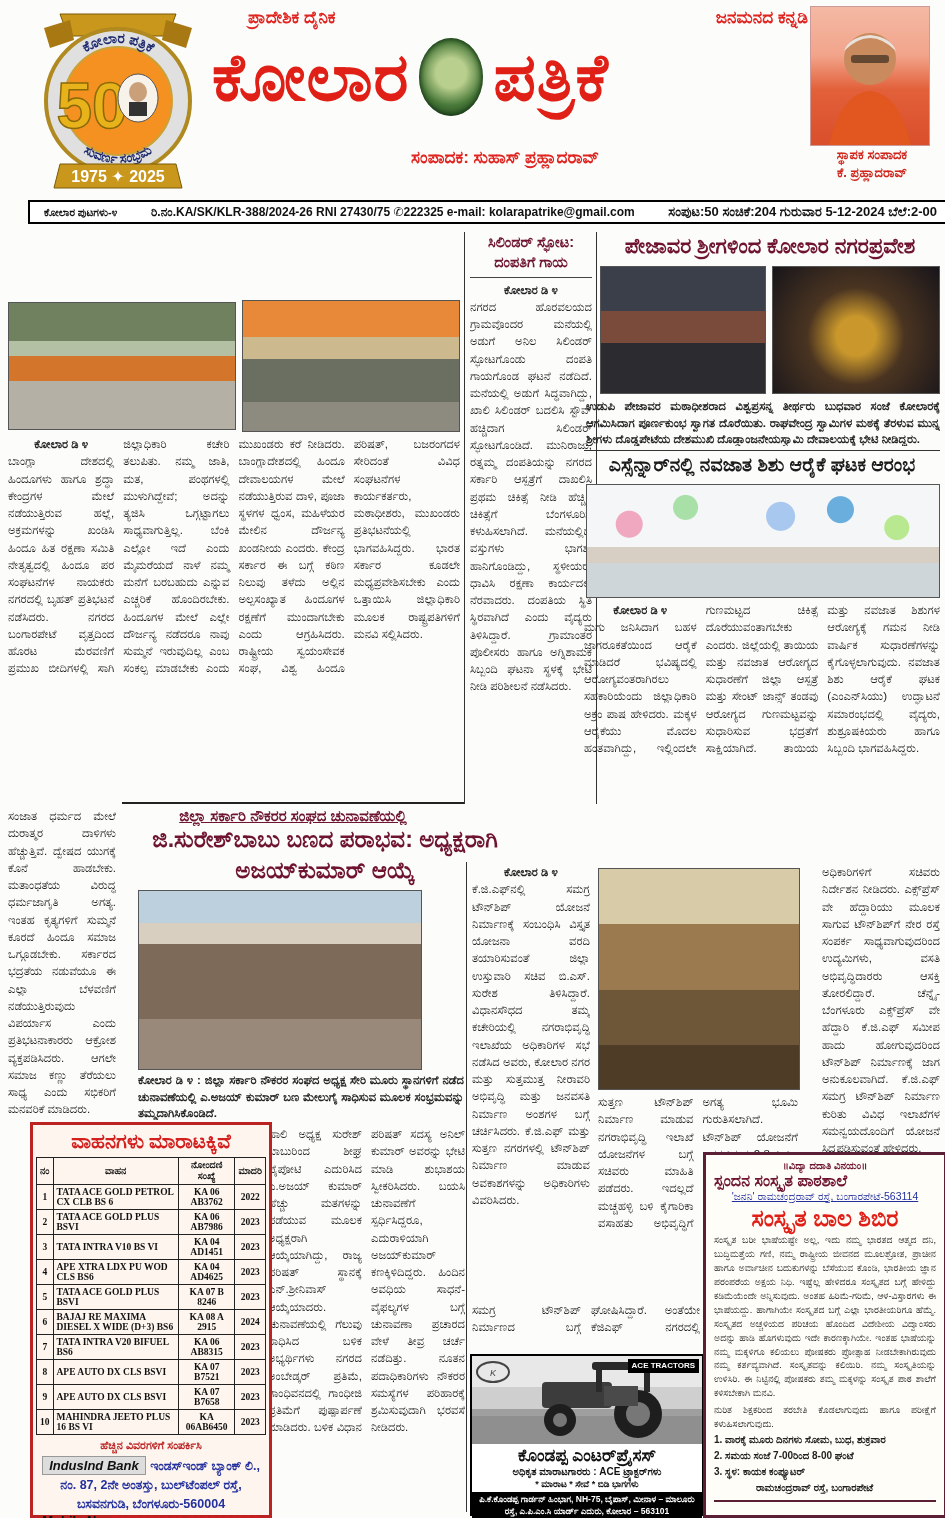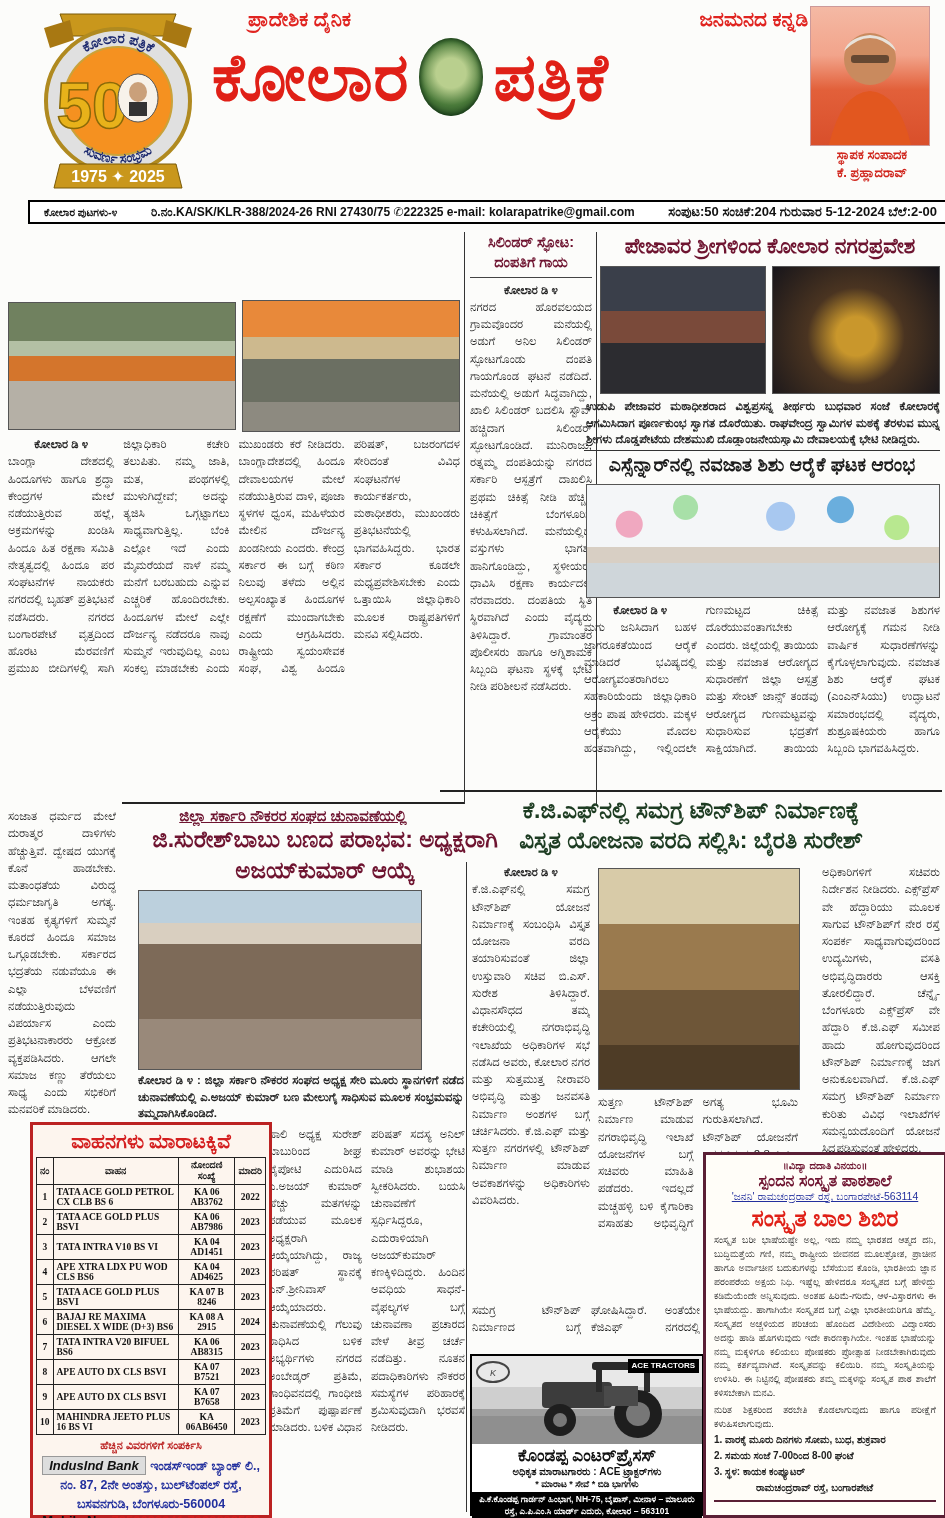--- a/index.html
+++ b/index.html
@@ -1,20 +1,20 @@
 <!DOCTYPE html>
 <html><head>
 <meta charset="utf-8">
 <style>
   html,body{margin:0;padding:0;background:#888;}
   #page{position:relative;width:945px;height:1518px;background:#fcfcfa;overflow:hidden;
         font-family:"Liberation Sans","DejaVu Sans",sans-serif;color:#111;}
   .abs{position:absolute;}
   
-  .tagline{color:#e02420;font-weight:bold;font-size:20px;}
+  .tagline{color:#e02420;font-weight:bold;font-size:17px;}
   .main-title{font-size:66px;font-weight:bold;color:#e02017;letter-spacing:1px;white-space:nowrap;
               display:flex;align-items:center;gap:10px;line-height:1;}
   .temple-circle{width:64px;height:78px;border-radius:50%;
       background:radial-gradient(circle at 50% 45%, #b9cf8e 0 28%, #4a7a3a 60%, #143818 100%);
       box-shadow:inset 0 0 6px #05200a;flex:0 0 auto;}
   .editor-line{color:#e02420;font-weight:bold;font-size:17px;text-align:center;}
   .founder-wrap{text-align:center;}
   .founder-photo{width:118px;height:138px;border:1px solid #c99;
       background:linear-gradient(180deg,#f4b9a4 0%,#f2a48b 35%,#e2603a 60%,#d94f2b 100%);}
   .founder-cap{color:#d0261d;font-weight:bold;font-size:13px;line-height:1.35;}
@@ -51,21 +51,21 @@
   .tractor-ad{border:2px solid #000;background:#fff;}
   .tractor-img{position:relative;height:88px;background:linear-gradient(180deg,#e8e8e8 0 35%,#cfcfcf 35% 60%,#9f9f9f 60% 100%);overflow:hidden;}
   .ace-badge{position:absolute;right:3px;top:3px;background:#000;color:#fff;font-size:8px;
              font-weight:bold;text-align:left;line-height:1.2;padding:2px 4px;}
   .ka-name{font-size:17px;font-weight:bold;text-align:center;color:#111;padding-top:2px;}
   .ka-dealer{font-size:10px;font-weight:bold;text-align:center;color:#111;}
   .ka-serv{font-size:9px;font-weight:bold;text-align:center;color:#111;padding:1px 0 2px;}
   .ka-addr{background:#000;color:#fff;font-size:8.5px;font-weight:bold;text-align:center;line-height:1.4;padding:2px 4px;}
   .skt{border:3px solid #5a1f35;background:#fffdf8;padding:5px 8px;}
   .skt .motto{color:#6e1430;font-weight:bold;font-size:10px;text-align:center;}
-  .skt .school{color:#6e1430;font-weight:bold;font-size:16px;text-align:center;}
+  .skt .school{color:#6e1430;font-weight:bold;font-size:16px;}
   .skt .addr{color:#23309e;font-weight:normal;font-size:10.5px;text-align:center;text-decoration:underline;}
   .skt .big{color:#e02017;font-weight:bold;font-size:23px;text-align:center;padding:2px 0;}
   .skt .b{font-size:9.3px;line-height:1.5;text-align:justify;color:#222;}
   .skt .item{font-size:10px;font-weight:bold;color:#222;line-height:1.6;}
   .skt .foot{border-top:2px solid #5a1f35;margin-top:4px;padding-top:13px;
              font-size:10.5px;font-weight:bold;text-align:center;color:#222;}
 </style>
 </head>
 <body>
 
@@ -98,20 +98,21 @@
   </div>
 
   <div class="abs tagline" style="left:248px;top:8px;width:180px;">ಪ್ರಾದೇಶಿಕ ದೈನಿಕ</div>
   <div class="abs tagline" style="left:628px;top:8px;width:180px;text-align:right;">ಜನಮನದ ಕನ್ನಡಿ</div>
 
   <div class="abs main-title" style="left:212px;top:38px;text-align:center;">
     <span>ಕೋಲಾರ</span>
     <span class="temple-circle"></span>
     <span>ಪತ್ರಿಕೆ</span>
   </div>
+  <div class="abs editor-line" style="left:320px;top:148px;width:370px;">ಸಂಪಾದಕ: ಸುಹಾಸ್ ಪ್ರಹ್ಲಾದರಾವ್</div>
 
   <div class="abs founder-wrap" style="left:810px;top:6px;width:124px;">
     <div class="founder-photo">
       <svg width="118" height="138" viewBox="0 0 118 138">
         <rect width="118" height="138" fill="none"></rect>
         <circle cx="59" cy="52" r="26" fill="#c98a5e"></circle>
         <path d="M33 44 Q59 18 85 44 Q80 30 59 28 Q38 30 33 44" fill="#e8e2da"></path>
         <rect x="40" y="48" width="38" height="8" rx="3" fill="#3a2c20" opacity="0.7"></rect>
         <path d="M18 138 Q30 86 59 84 Q88 86 100 138 Z" fill="#e2571f"></path>
       </svg>
@@ -165,26 +166,20 @@
          radial-gradient(circle at 28% 20%, #a8e0a8 0 12px, transparent 13px),
          radial-gradient(circle at 55% 28%, #a8c8f0 0 14px, transparent 15px),
          radial-gradient(circle at 72% 22%, #6aaedd 0 13px, transparent 14px),
          radial-gradient(circle at 88% 38%, #b8e890 0 12px, transparent 13px),
          linear-gradient(180deg,#f4f6f8 0 55%, #d8cfc4 55% 70%, #cfd6da 70% 100%);"></div>
   <div class="abs body-txt" style="left:584px;top:602px;width:356px;height:186px;column-count:3;column-gap:9px;">
     <span class="dateline">ಕೋಲಾರ ಡಿ ೪</span>
     <span>ಮಗು ಜನಿಸಿದಾಗ ಬಹಳ ಜಾಗರೂಕತೆಯಿಂದ ಆರೈಕೆ ಮಾಡಿದರೆ ಭವಿಷ್ಯದಲ್ಲಿ ಆರೋಗ್ಯವಂತರಾಗಿರಲು ಸಹಕಾರಿಯೆಂದು ಜಿಲ್ಲಾಧಿಕಾರಿ ಅಕ್ರಂ ಪಾಷ ಹೇಳಿದರು. ಮಕ್ಕಳ ಆರೈಕೆಯು ಮೊದಲ ಹಂತವಾಗಿದ್ದು, ಇಲ್ಲಿಂದಲೇ ಗುಣಮಟ್ಟದ ಚಿಕಿತ್ಸೆ ದೊರೆಯುವಂತಾಗಬೇಕು ಎಂದರು. ಜಿಲ್ಲೆಯಲ್ಲಿ ತಾಯಿಯ ಮತ್ತು ನವಜಾತ ಆರೋಗ್ಯದ ಸುಧಾರಣೆಗೆ ಜಿಲ್ಲಾ ಆಸ್ಪತ್ರೆ ಮತ್ತು ಸೇಂಟ್ ಜಾನ್ಸ್ ತಂಡವು ಆರೋಗ್ಯದ ಗುಣಮಟ್ಟವನ್ನು ಸುಧಾರಿಸುವ ಭದ್ರತೆಗೆ ಸಾಕ್ಷಿಯಾಗಿದೆ. ತಾಯಿಯ ಮತ್ತು ನವಜಾತ ಶಿಶುಗಳ ಆರೋಗ್ಯಕ್ಕೆ ಗಮನ ನೀಡಿ ವಾರ್ಷಿಕ ಸುಧಾರಣೆಗಳನ್ನು ಕೈಗೊಳ್ಳಲಾಗುವುದು. ನವಜಾತ ಶಿಶು ಆರೈಕೆ ಘಟಕ (ಎಂಎನ್‌ಸಿಯು) ಉದ್ಘಾಟನೆ ಸಮಾರಂಭದಲ್ಲಿ ವೈದ್ಯರು, ಶುಶ್ರೂಷಕಿಯರು ಹಾಗೂ ಸಿಬ್ಬಂದಿ ಭಾಗವಹಿಸಿದ್ದರು.</span>
   </div>
 
-  <div class="abs" style="left:440px;top:790px;width:502px;border-top:2px solid #222;padding-top:4px;">
-    <div class="hl-green" style="font-size:23px;text-align:center;line-height:1.3;">
-      <div>ಕೆ.ಜಿ.ಎಫ್‌ನಲ್ಲಿ ಸಮಗ್ರ ಟೌನ್‌ಶಿಪ್ ನಿರ್ಮಾಣಕ್ಕೆ</div>
-      <div>ವಿಸ್ತೃತ ಯೋಜನಾ ವರದಿ ಸಲ್ಲಿಸಿ: ಬೈರತಿ ಸುರೇಶ್</div>
-    </div>
-  </div>
   <div class="abs body-txt" style="left:472px;top:864px;width:118px;height:434px;">
     <span class="dateline">ಕೋಲಾರ ಡಿ ೪</span>
     <span>ಕೆ.ಜಿ.ಎಫ್‌ನಲ್ಲಿ ಸಮಗ್ರ ಟೌನ್‌ಶಿಪ್ ಯೋಜನೆ ನಿರ್ಮಾಣಕ್ಕೆ ಸಂಬಂಧಿಸಿ ವಿಸ್ತೃತ ಯೋಜನಾ ವರದಿ ತಯಾರಿಸುವಂತೆ ಜಿಲ್ಲಾ ಉಸ್ತುವಾರಿ ಸಚಿವ ಬಿ.ಎಸ್. ಸುರೇಶ ತಿಳಿಸಿದ್ದಾರೆ. ವಿಧಾನಸೌಧದ ತಮ್ಮ ಕಚೇರಿಯಲ್ಲಿ ನಗರಾಭಿವೃದ್ಧಿ ಇಲಾಖೆಯ ಅಧಿಕಾರಿಗಳ ಸಭೆ ನಡೆಸಿದ ಅವರು, ಕೋಲಾರ ನಗರ ಮತ್ತು ಸುತ್ತಮುತ್ತ ನೀರಾವರಿ ಅಭಿವೃದ್ಧಿ ಮತ್ತು ಜನವಸತಿ ನಿರ್ಮಾಣ ಅಂಶಗಳ ಬಗ್ಗೆ ಚರ್ಚಿಸಿದರು. ಕೆ.ಜಿ.ಎಫ್ ಮತ್ತು ಸುತ್ತಣ ನಗರಗಳಲ್ಲಿ ಟೌನ್‌ಶಿಪ್ ನಿರ್ಮಾಣ ಮಾಡುವ ಅವಕಾಶಗಳನ್ನು ಅಧಿಕಾರಿಗಳು ವಿವರಿಸಿದರು.</span>
   </div>
   <div class="abs photo" style="left:598px;top:868px;width:200px;height:220px;
        background:linear-gradient(180deg,#d8cba8 0 25%,#9a7a4e 25% 55%,#6e5638 55% 80%,#4e3c26 80% 100%);"></div>
   <div class="abs body-txt" style="left:598px;top:1094px;width:200px;height:204px;column-count:2;column-gap:9px;">ಸುತ್ತಣ ಟೌನ್‌ಶಿಪ್ ನಿರ್ಮಾಣ ಮಾಡುವ ನಗರಾಭಿವೃದ್ಧಿ ಇಲಾಖೆ ಯೋಜನೆಗಳ ಬಗ್ಗೆ ಸಚಿವರು ಮಾಹಿತಿ ಪಡೆದರು. ಇದಲ್ಲದೆ ಮಚ್ಚಹಳ್ಳಿ ಬಳಿ ಕೈಗಾರಿಕಾ ವಸಾಹತು ಅಭಿವೃದ್ಧಿಗೆ ಅಗತ್ಯ ಭೂಮಿ ಗುರುತಿಸಲಾಗಿದೆ. ಟೌನ್‌ಶಿಪ್ ಯೋಜನೆಗೆ ಅಗತ್ಯವಿರುವ 2.3 ಕಿ.ಮೀ ವ್ಯಾಪ್ತಿಯ ಹೆಬ್ಬಾಳ-ಕೋಟೆ ರಸ್ತೆ ವಿಸ್ತರಣೆಗೂ ಸೂಚನೆ ನೀಡಿದರು.</div>
   <div class="abs body-txt" style="left:822px;top:864px;width:118px;height:434px;">ಅಧಿಕಾರಿಗಳಿಗೆ ಸಚಿವರು ನಿರ್ದೇಶನ ನೀಡಿದರು. ಎಕ್ಸ್‌ಪ್ರೆಸ್ ವೇ ಹೆದ್ದಾರಿಯು ಮೂಲಕ ಸಾಗುವ ಟೌನ್‌ಶಿಪ್‌ಗೆ ನೇರ ರಸ್ತೆ ಸಂಪರ್ಕ ಸಾಧ್ಯವಾಗುವುದರಿಂದ ಉದ್ಯಮಿಗಳು, ವಸತಿ ಅಭಿವೃದ್ಧಿದಾರರು ಆಸಕ್ತಿ ತೋರಲಿದ್ದಾರೆ. ಚೆನ್ನೈ-ಬೆಂಗಳೂರು ಎಕ್ಸ್‌ಪ್ರೆಸ್ ವೇ ಹೆದ್ದಾರಿ ಕೆ.ಜಿ.ಎಫ್ ಸಮೀಪ ಹಾದು ಹೋಗುವುದರಿಂದ ಟೌನ್‌ಶಿಪ್ ನಿರ್ಮಾಣಕ್ಕೆ ಜಾಗ ಅನುಕೂಲವಾಗಿದೆ. ಕೆ.ಜಿ.ಎಫ್ ಸಮಗ್ರ ಟೌನ್‌ಶಿಪ್ ನಿರ್ಮಾಣ ಕುರಿತು ವಿವಿಧ ಇಲಾಖೆಗಳ ಸಮನ್ವಯದೊಂದಿಗೆ ಯೋಜನೆ ಸಿದ್ಧಪಡಿಸುವಂತೆ ಹೇಳಿದರು.</div>
   <div class="abs body-txt" style="left:472px;top:1302px;width:228px;height:48px;column-count:2;column-gap:10px;">ಸಮಗ್ರ ಟೌನ್‌ಶಿಪ್ ನಿರ್ಮಾಣದ ಬಗ್ಗೆ ಘೋಷಿಸಿದ್ದಾರೆ. ಅಂತೆಯೇ ಕೆಜಿಎಫ್ ನಗರದಲ್ಲಿ ತರಿಸಲಾಗಿದ್ದು, ಉಳಿದ ಜಮೀನನ್ನು ಪಡೆಯಲು ಕ್ರಮ ವಹಿಸುವಂತೆ ಹೇಳಿದರು.</div>
 

